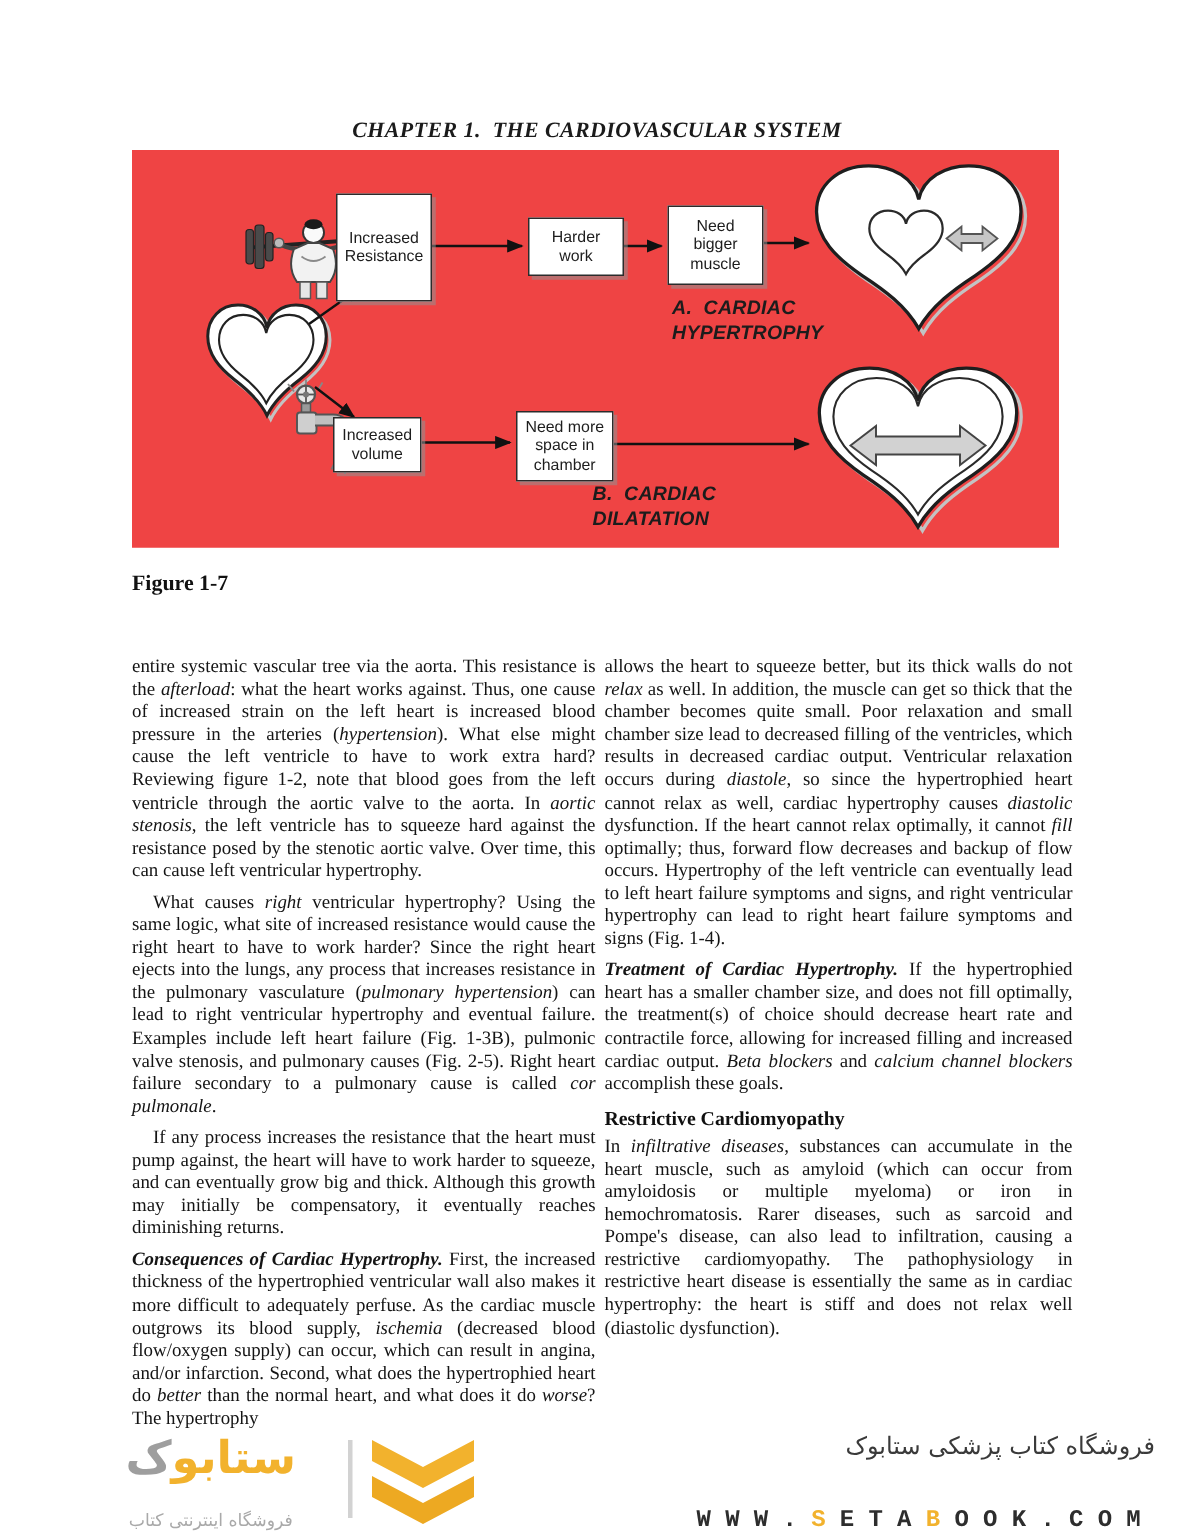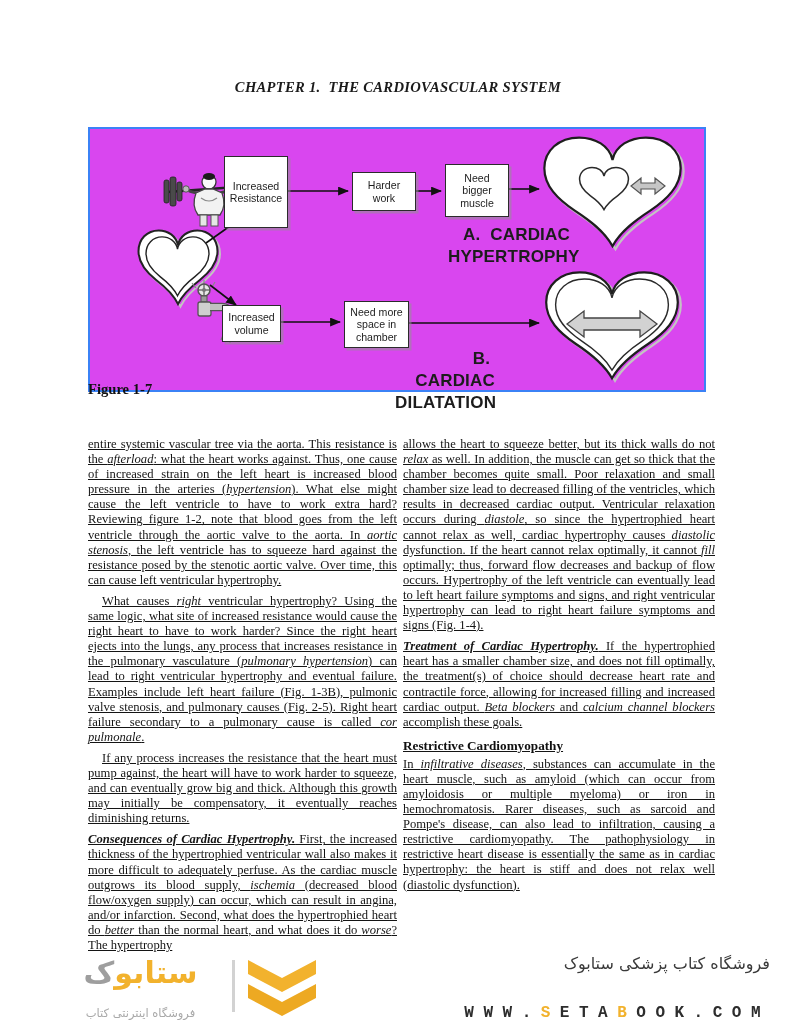--- a/index.html
+++ b/index.html
@@ -4,34 +4,34 @@
 <title>Textbook Page</title>
 <style>
   html,body{margin:0;padding:0;background:#ffffff;}
   .page{position:relative;width:796px;height:1023px;background:#ffffff;overflow:hidden;
         font-family:"Liberation Serif",serif;color:#141414;}
 
   .chapter-header{position:absolute;top:79px;left:0;width:100%;text-align:center;
         font-style:italic;font-weight:bold;font-size:14.6px;letter-spacing:.3px;color:#1b1b1b;}
 
   
-  .figure-frame{position:absolute;left:88px;top:127px;width:614px;height:261px;
-        border:2px solid #3b82f6;background:#d946ef;}
+  .figure-frame{position:absolute;left:88px;top:100px;width:614px;height:261px;
+        border:2px solid #ef4444;background:#ef4444;}
   .figure-frame svg{position:absolute;left:0;top:0;}
   .fbox{position:absolute;display:flex;align-items:center;justify-content:center;text-align:center;
         background:#fff;border:1.3px solid #2b2b2b;box-shadow:2.5px 2.5px 0 rgba(145,145,145,.55);
         font-family:"Liberation Sans",sans-serif;font-size:10.6px;line-height:1.18;color:#1d1d1d;
         white-space:pre-line;}
-  .flabel{position:absolute;text-align:right;white-space:pre-line;
-        font-family:"Liberation Sans",sans-serif;font-weight:bold;
-        font-size:17px;line-height:1.28;color:#1c1c1c;letter-spacing:.2px;}
+  .flabel{position:absolute;text-align:left;white-space:pre-line;
+        font-family:"Liberation Sans",sans-serif;font-weight:bold;font-style:italic;
+        font-size:13px;line-height:1.28;color:#1c1c1c;letter-spacing:.2px;}
   .figure-caption{position:absolute;left:88px;top:381px;font-weight:bold;font-size:14.6px;color:#111;}
 
   
-  .col{position:absolute;top:437px;text-decoration:underline;}
+  .col{position:absolute;top:437px;}
   .col-left{left:88px;width:309px;}
   .col-right{left:403px;width:312px;}
   .col p{margin:0 0 6px;text-align:justify;font-size:12.6px;line-height:15.1px;}
   .col p.indent{text-indent:14px;}
   .col h3{margin:8px 0 4px;font-size:13.2px;line-height:15px;color:#101010;}
   .ri{font-style:italic;}
   .rbi{font-style:italic;font-weight:bold;}
 
   
   .footer{position:absolute;left:0;top:940px;width:796px;height:83px;}

